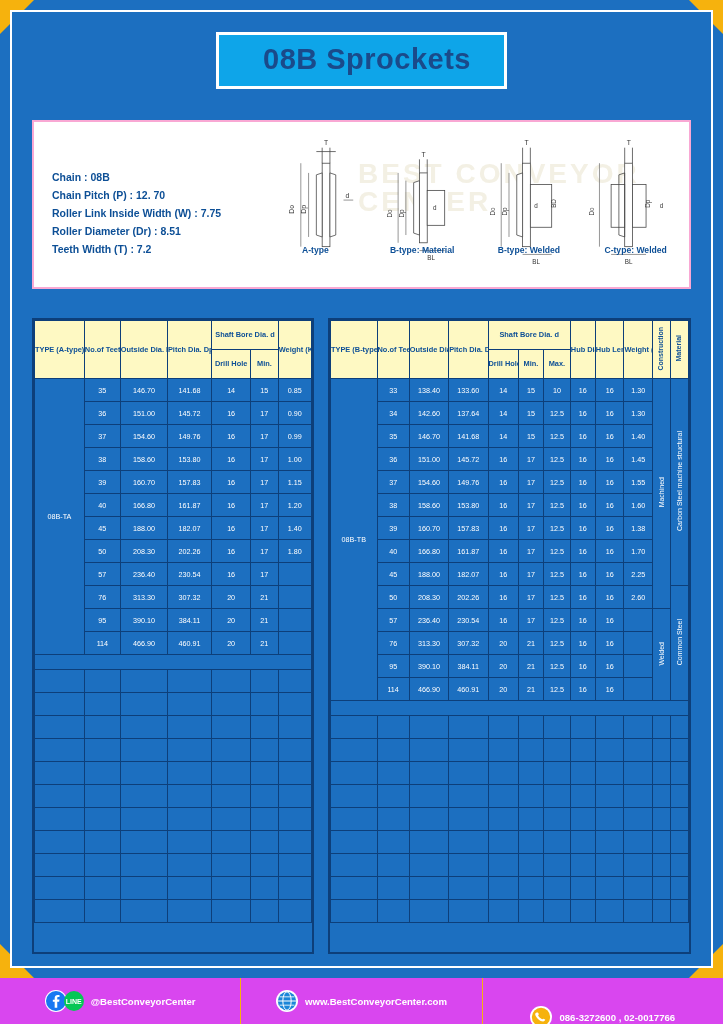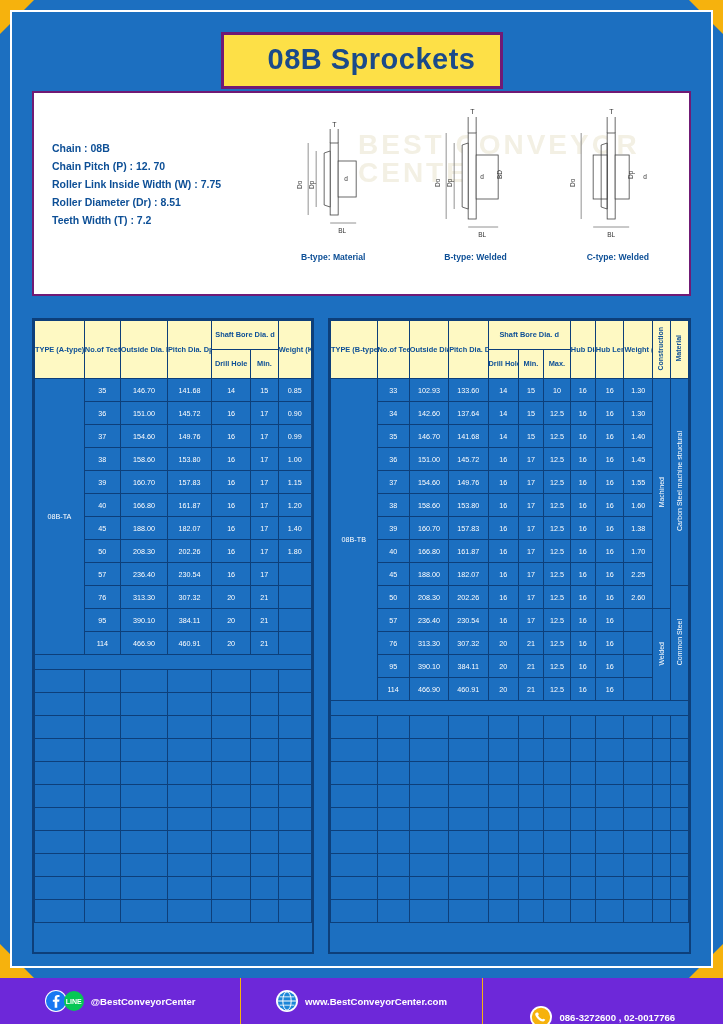--- a/index.html
+++ b/index.html
@@ -41,41 +41,41 @@
 
   
   .title-wrap {
     position: absolute;
     top: 20px;
     left: 0; right: 0;
     display: flex;
     justify-content: center;
   }
   .title-box {
-    background: #fde047;
-    border: 3px solid #701a75;
-    padding: 10px 24px 12px 44px;
+    background: #0ea5e9;
+    border: 3px solid #ffffff;
+    padding: 10px 33px 12px 44px;
   }
   .title-box .title {
     font-size: 29px;
     font-weight: bold;
     color: #1a4a8a;
     letter-spacing: 0.5px;
     line-height: 1;
   }
 
   
   .spec-panel {
     position: absolute;
-    top: 79px;
+    top: 108px;
     left: 20px;
     right: 20px;
-    height: 205px;
+    height: 169px;
     background: #ffffff;
-    border: 2px solid #701a75;
+    border: 2px solid #f9a8d4;
     box-sizing: border-box;
     display: flex;
   }
   .spec-left {
     width: 228px;
     padding: 46px 0 0 18px;
     box-sizing: border-box;
   }
   .spec-left .line {
     font-size: 10.5px;
@@ -170,21 +170,21 @@
     white-space: nowrap;
     font-size: 7px;
   }
   td.vcell { background: #1c6fc0; }
 
   
   .footer {
     position: absolute;
     left: 0; right: 0; bottom: 0;
     height: 46px;
-    background: #6d28d9;
+    background: #d946ef;
     display: flex;
     align-items: center;
   }
   .footer .fitem {
     display: flex;
     align-items: center;
     justify-content: center;
     gap: 7px;
     height: 100%;
     flex: 1;
@@ -241,20 +241,40 @@
         <div class="line">Chain  :  08B</div>
         <div class="line">Chain Pitch (P)  :  12. 70</div>
         <div class="line">Roller Link Inside Width (W)  :  7.75</div>
         <div class="line">Roller Diameter (Dr)  :  8.51</div>
         <div class="line">Teeth Width (T)  :  7.2</div>
       </div>
       <div class="spec-right">
         <div class="wm">BEST CONVEYOR CENTER</div>
         <div class="dia-row">
 
+          <div class="dia-cell">
+            <svg width="100%" height="150" viewBox="0 0 110 150">
+              <g stroke="#444" fill="none" stroke-width="0.8">
+                <line x1="62" y1="18" x2="62" y2="34"></line>
+                <line x1="70" y1="18" x2="70" y2="34"></line>
+                <line x1="56" y1="22" x2="76" y2="22"></line>
+                <text x="64" y="15" font-size="7" fill="#333" stroke="none" font-family="Liberation Sans">T</text>
+                <rect x="62" y="34" width="8" height="86" fill="#fff" stroke="#444"></rect>
+                <path d="M62 44 L56 46 L56 108 L62 110 Z" fill="#fff" stroke="#444"></path>
+                <path d="M70 44 L76 46 L76 108 L70 110 Z" fill="#fff" stroke="#444"></path>
+                <line x1="40" y1="34" x2="40" y2="120" stroke="#777"></line>
+                <line x1="48" y1="44" x2="48" y2="110" stroke="#777"></line>
+                <text x="33" y="86" font-size="7" fill="#333" stroke="none" font-family="Liberation Sans" transform="rotate(-90 33 86)">Do</text>
+                <text x="45" y="86" font-size="7" fill="#333" stroke="none" font-family="Liberation Sans" transform="rotate(-90 45 86)">Dp</text>
+                <line x1="84" y1="72" x2="94" y2="72" stroke="#777"></line>
+                <text x="86" y="70" font-size="7" fill="#333" stroke="none" font-family="Liberation Sans">d</text>
+              </g>
+            </svg>
+            <div class="dia-caption">A-type</div>
+          </div>
 
           <div class="dia-cell">
             <svg width="100%" height="150" viewBox="0 0 110 150">
               <g stroke="#444" fill="none" stroke-width="0.8">
                 <line x1="52" y1="30" x2="52" y2="44"></line>
                 <line x1="60" y1="30" x2="60" y2="44"></line>
                 <text x="54" y="28" font-size="7" fill="#333" stroke="none" font-family="Liberation Sans">T</text>
                 <rect x="52" y="44" width="8" height="72" fill="#fff" stroke="#444"></rect>
                 <rect x="60" y="62" width="18" height="36" fill="#fff" stroke="#444"></rect>
                 <path d="M52 52 L46 54 L46 106 L52 108 Z" fill="#fff" stroke="#444"></path>
@@ -580,21 +600,21 @@
             <tr>
               <th>Drill Hole</th>
               <th>Min.</th>
               <th>Max.</th>
             </tr>
           </thead>
           <tbody>
             <tr>
               <td class="vcell" rowspan="14">08B-TB</td>
               <td class="body">33</td>
-              <td class="body">102.93</td>
+              <td class="body">138.40</td>
               <td class="body">133.60</td>
               <td class="body">14</td>
               <td class="body">15</td>
               <td class="body">10</td>
               <td class="body">16</td>
               <td class="body">16</td>
               <td class="body">1.30</td>
               <td class="vcell" rowspan="10"><span class="vert">Machined</span></td>
               <td class="vcell" rowspan="9"><span class="vert">Carbon Steel machine structural</span></td>
             </tr>

